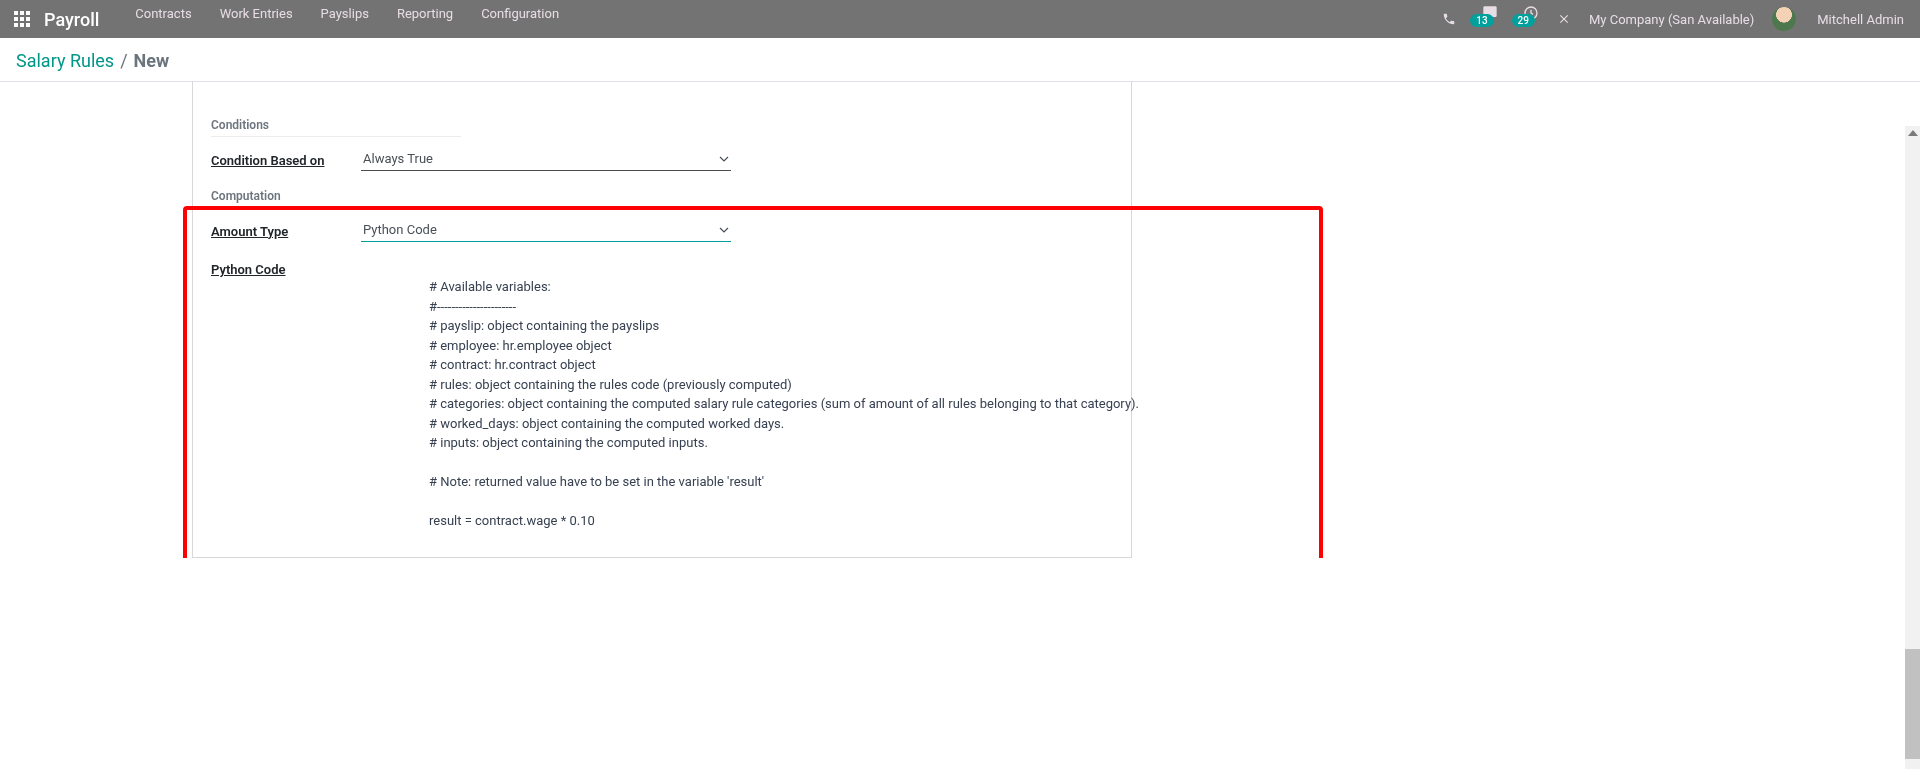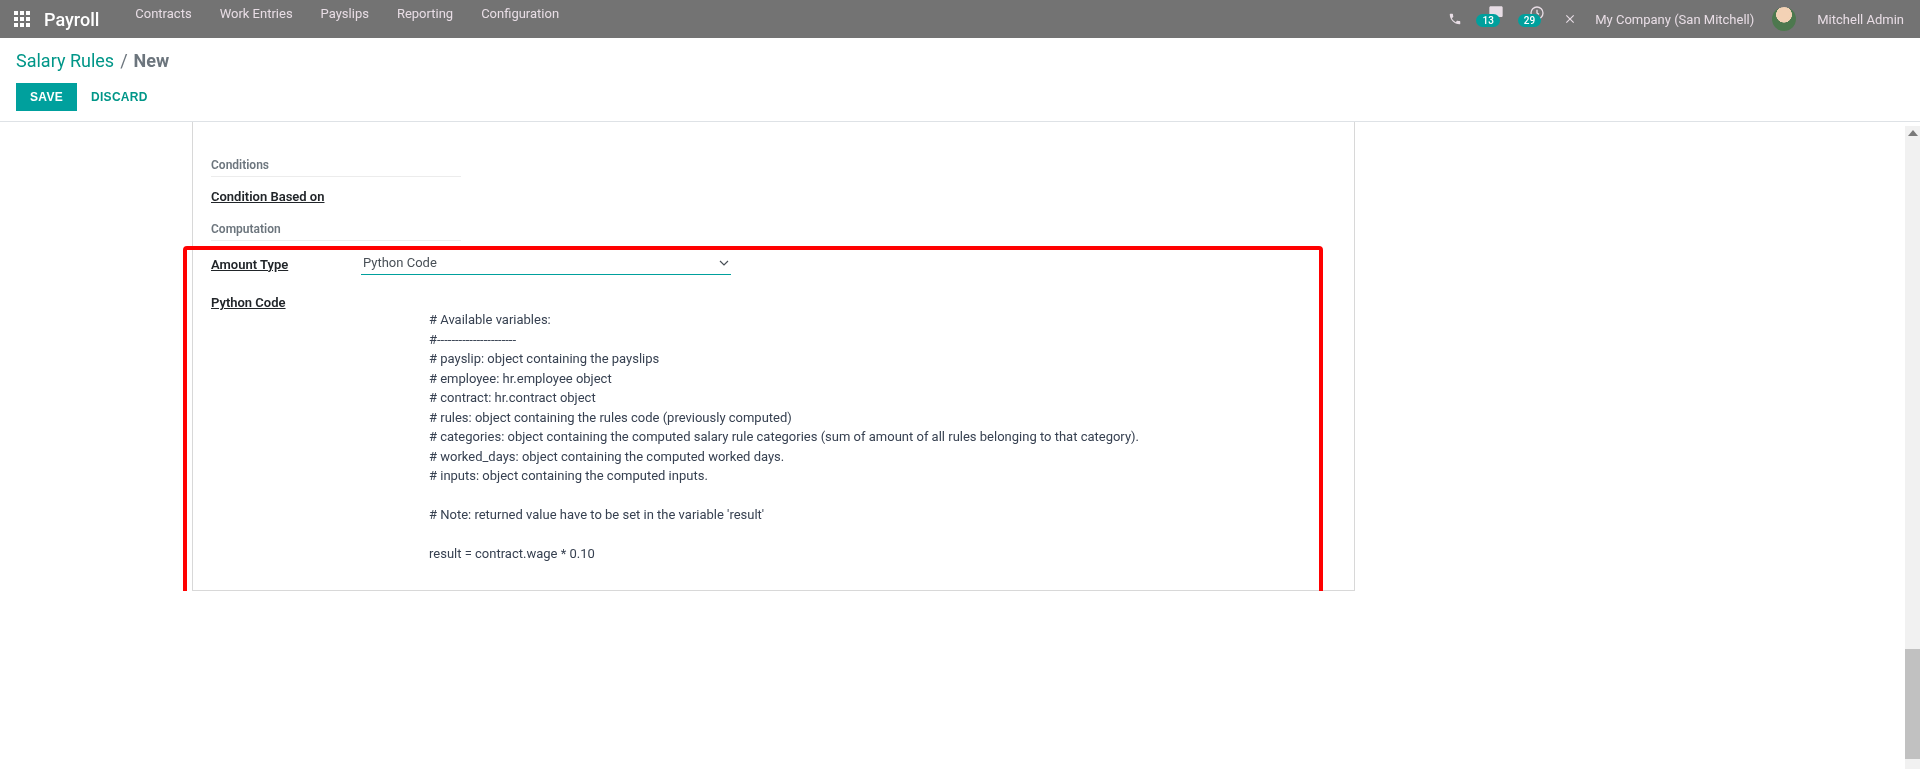--- a/index.html
+++ b/index.html
@@ -67,21 +67,21 @@
   }
   .btn-link {
     color:#009688; background:none; border:none; font-weight:600; font-size:12px;
     letter-spacing:.3px;
   }
 
   
   .sheet-wrap { position:relative; display:flex; justify-content:flex-start; }
   .gutter-left { width:192px; background:#fff; }
   .sheet {
-    width:1163px; background:#fff; border:1px solid #d8d8d8; border-top:none;
+    width:940px; background:#fff; border:1px solid #d8d8d8; border-top:none;
     padding: 0 0 26px 0;
   }
   .notebook-tabs {
     height: 10px; background:#fff;
   }
   .form-body { padding: 12px 18px 0 18px; position:relative; }
 
   .section-title {
     font-size: 12px; color:#6c757d; font-weight:600;
     border-bottom: 1px solid #ececec; padding-bottom:4px; margin: 14px 0 12px 0;
@@ -171,52 +171,56 @@
           <circle cx="12" cy="12" r="9"></circle>
           <path d="M12 7v5l3 2"></path>
         </svg>
       <span class="badge">29</span>
     </span>
     <span class="nav-icon">
       <svg width="14" height="14" viewBox="0 0 24 24" fill="#e8dde5">
           <path d="M19 6.4L17.6 5 12 10.6 6.4 5 5 6.4 10.6 12 5 17.6 6.4 19 12 13.4 17.6 19 19 17.6 13.4 12z"></path>
         </svg>
     </span>
-    <span class="company-name">My Company (San Mitchell)</span>
+    <span class="company-name">My Company (San Available)</span>
     <span class="user-block">
       <span class="avatar"></span>
       <span>Mitchell Admin</span>
     </span>
   </div>
 </div>
 
 <div class="controlbar">
   <div class="breadcrumb">
     <a href="#">Salary Rules</a>
     <span class="sep">/</span>
     <span class="current">New</span>
   </div>
-  <div class="cp-actions">
-    <button class="btn-primary">SAVE</button>
-    <button class="btn-link">DISCARD</button>
-  </div>
 </div>
 
 <div class="sheet-wrap">
   <div class="gutter-left"></div>
 
   <div class="sheet">
     <div class="notebook-tabs"></div>
 
     <div class="form-body">
 
       <div class="section-title">Conditions</div>
 
       <div class="form-row">
         <span class="form-label">Condition Based on</span>
+        <div class="select">
+          <span>Always True</span>
+          <span class="chev">
+            <svg width="10" height="10" viewBox="0 0 10 10">
+                <path d="M1 3 L5 7 L9 3" fill="none" stroke="#495057" stroke-width="1.2"></path>
+              </svg>
+          </span>
+        </div>
       </div>
 
       <div class="section-title">Computation</div>
 
       <div class="form-row">
         <span class="form-label">Amount Type</span>
         <div class="select teal">
           <span>Python Code</span>
           <span class="chev">
             <svg width="10" height="10" viewBox="0 0 10 10">

